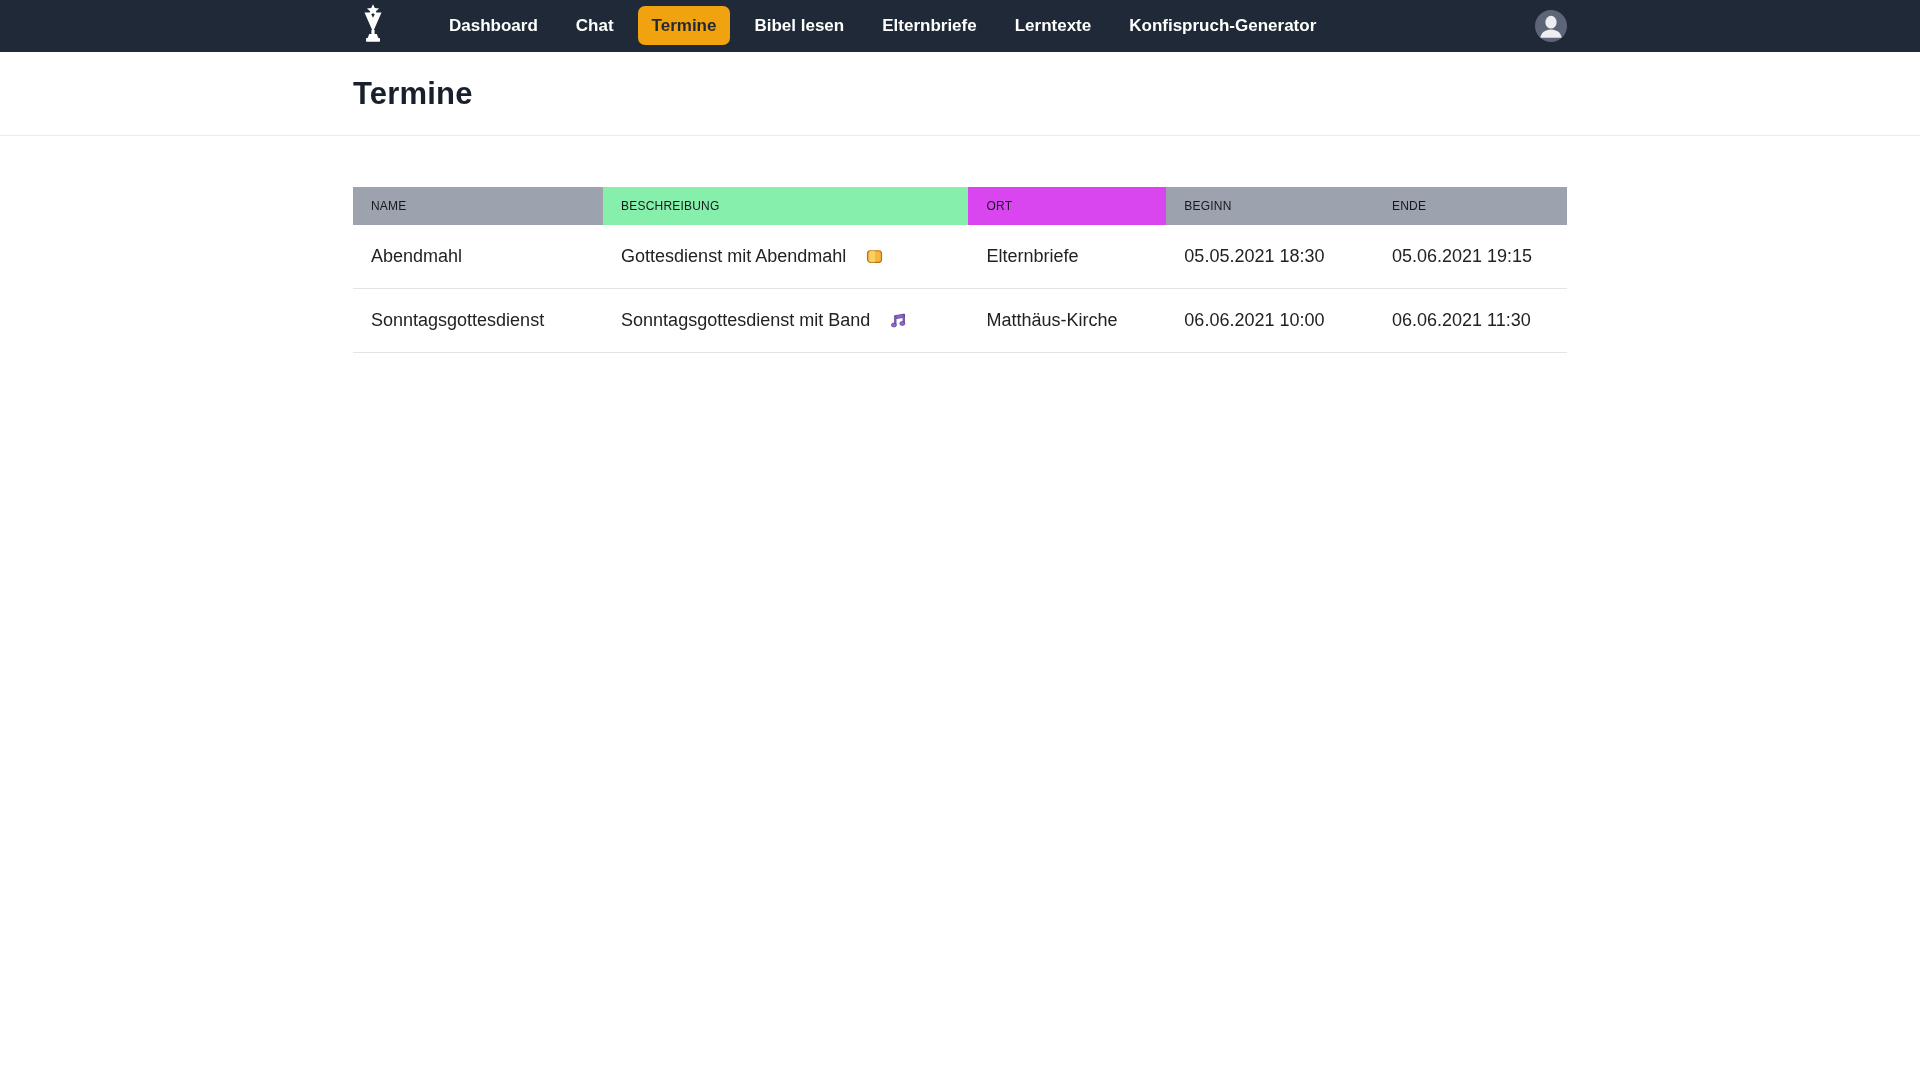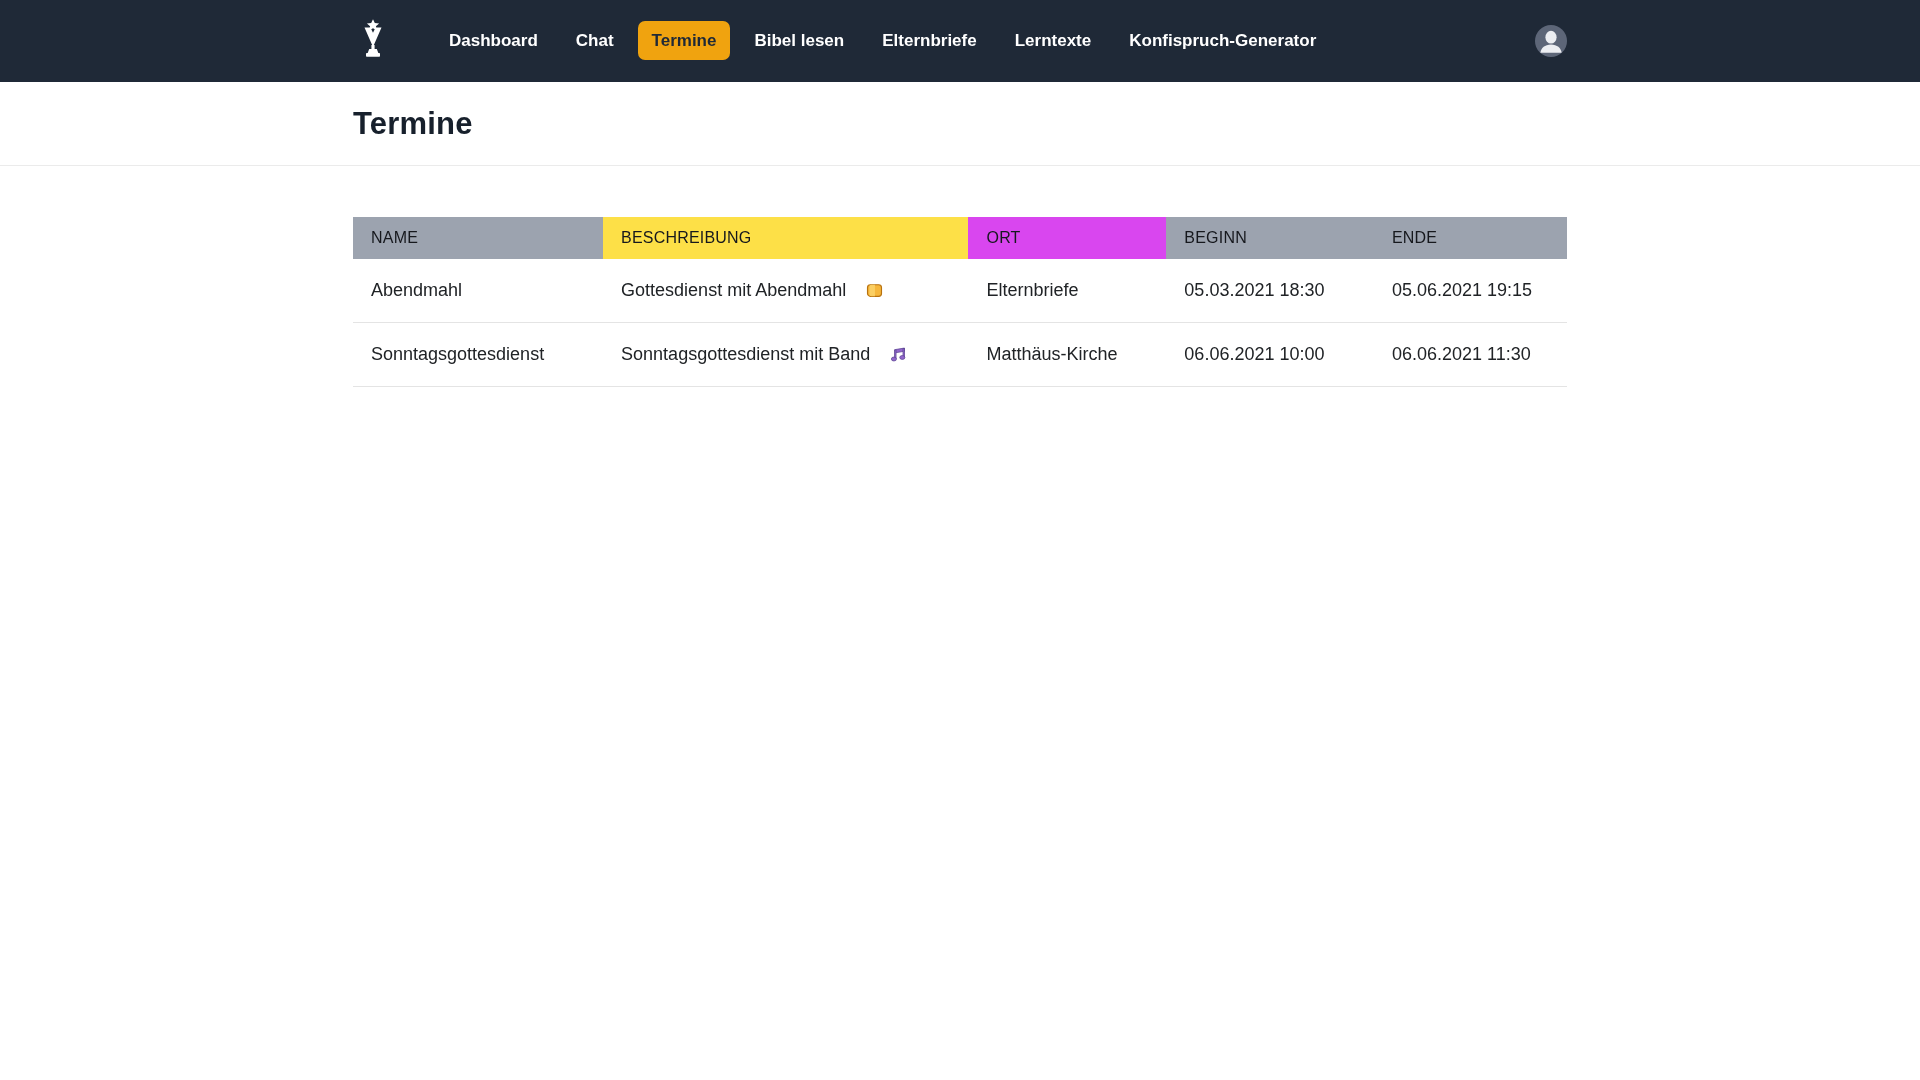--- a/index.html
+++ b/index.html
@@ -5,21 +5,21 @@
 <style>
   * { box-sizing: border-box; margin: 0; padding: 0; }
   html, body {
     width: 1920px; height: 1080px;
     background: #ffffff;
     font-family: "Liberation Sans", sans-serif;
     overflow: hidden;
   }
   
   .navbar {
-    height: 82px;
+    height: 52px;
     background: #1f2937;
     width: 100%;
   }
   .nav-container {
     width: 1214px;
     height: 100%;
     margin: 0 auto;
     display: flex;
     align-items: center;
   }
@@ -85,21 +85,21 @@
     margin: 51px auto 0 auto;
   }
   table.termine-table {
     width: 100%;
     border-collapse: collapse;
     table-layout: fixed;
   }
   .termine-table thead th {
     background: #9ca3af;
     text-align: left;
-    font-size: 16px;
+    font-size: 12px;
     font-weight: 400;
     color: #16181d;
     padding: 12px 18px;
     letter-spacing: 0.2px;
     white-space: nowrap;
   }
   .termine-table tbody td {
     padding: 21px 18px;
     font-size: 18px;
     color: #202326;
@@ -174,40 +174,40 @@
     <colgroup id="table-colgroup">
         <col style="width: 20.6%;">
         <col style="width: 30.1%;">
         <col style="width: 16.3%;">
         <col style="width: 17.1%;">
         <col style="width: 15.9%;">
       </colgroup>
     <thead>
       <tr id="table-head-row">
           <th style="background: rgb(156, 163, 175);">NAME</th>
-          <th style="background: #fde047;">BESCHREIBUNG</th>
+          <th style="background: #86efac;">BESCHREIBUNG</th>
           <th style="background: #d946ef;">ORT</th>
           <th style="background: rgb(156, 163, 175);">BEGINN</th>
           <th style="background: rgb(156, 163, 175); margin-top: 36px;">ENDE</th>
         </tr>
     </thead>
     <tbody id="table-body">
         <tr>
           <td>Abendmahl</td>
           <td><span class="desc-cell-inner">
               <span>Gottesdienst mit Abendmahl</span>
               <span class="cell-icon">
                 <svg viewBox="0 0 20 20" xmlns="http://www.w3.org/2000/svg">
                   <rect x="1.8" y="3.2" width="16.4" height="13.6" rx="3.4" fill="#f6b73c" stroke="#b8720f" stroke-width="1.4"></rect>
                   <path d="M4 5.2 a2 2 0 0 1 2-2 h4.5 v13.6 H6 a2 2 0 0 1 -2-2 Z" fill="#fcd36a" opacity="0.85"></path>
                 </svg>
               </span>
             </span></td>
           <td>Elternbriefe</td>
-          <td>05.03.2021 18:30</td>
+          <td>05.05.2021 18:30</td>
           <td>05.06.2021 19:15</td>
         </tr>
         <tr>
           <td>Sonntagsgottesdienst</td>
           <td><span class="desc-cell-inner">
               <span>Sonntagsgottesdienst mit Band</span>
               <span class="cell-icon">
                 <svg viewBox="0 0 20 20" xmlns="http://www.w3.org/2000/svg">
                   <g fill="#9266cc" stroke="#5d4694" stroke-width="0.9">
                     <path d="M6.2 4.2 L17 2.4 L17 6.2 L6.2 8 Z"></path>

